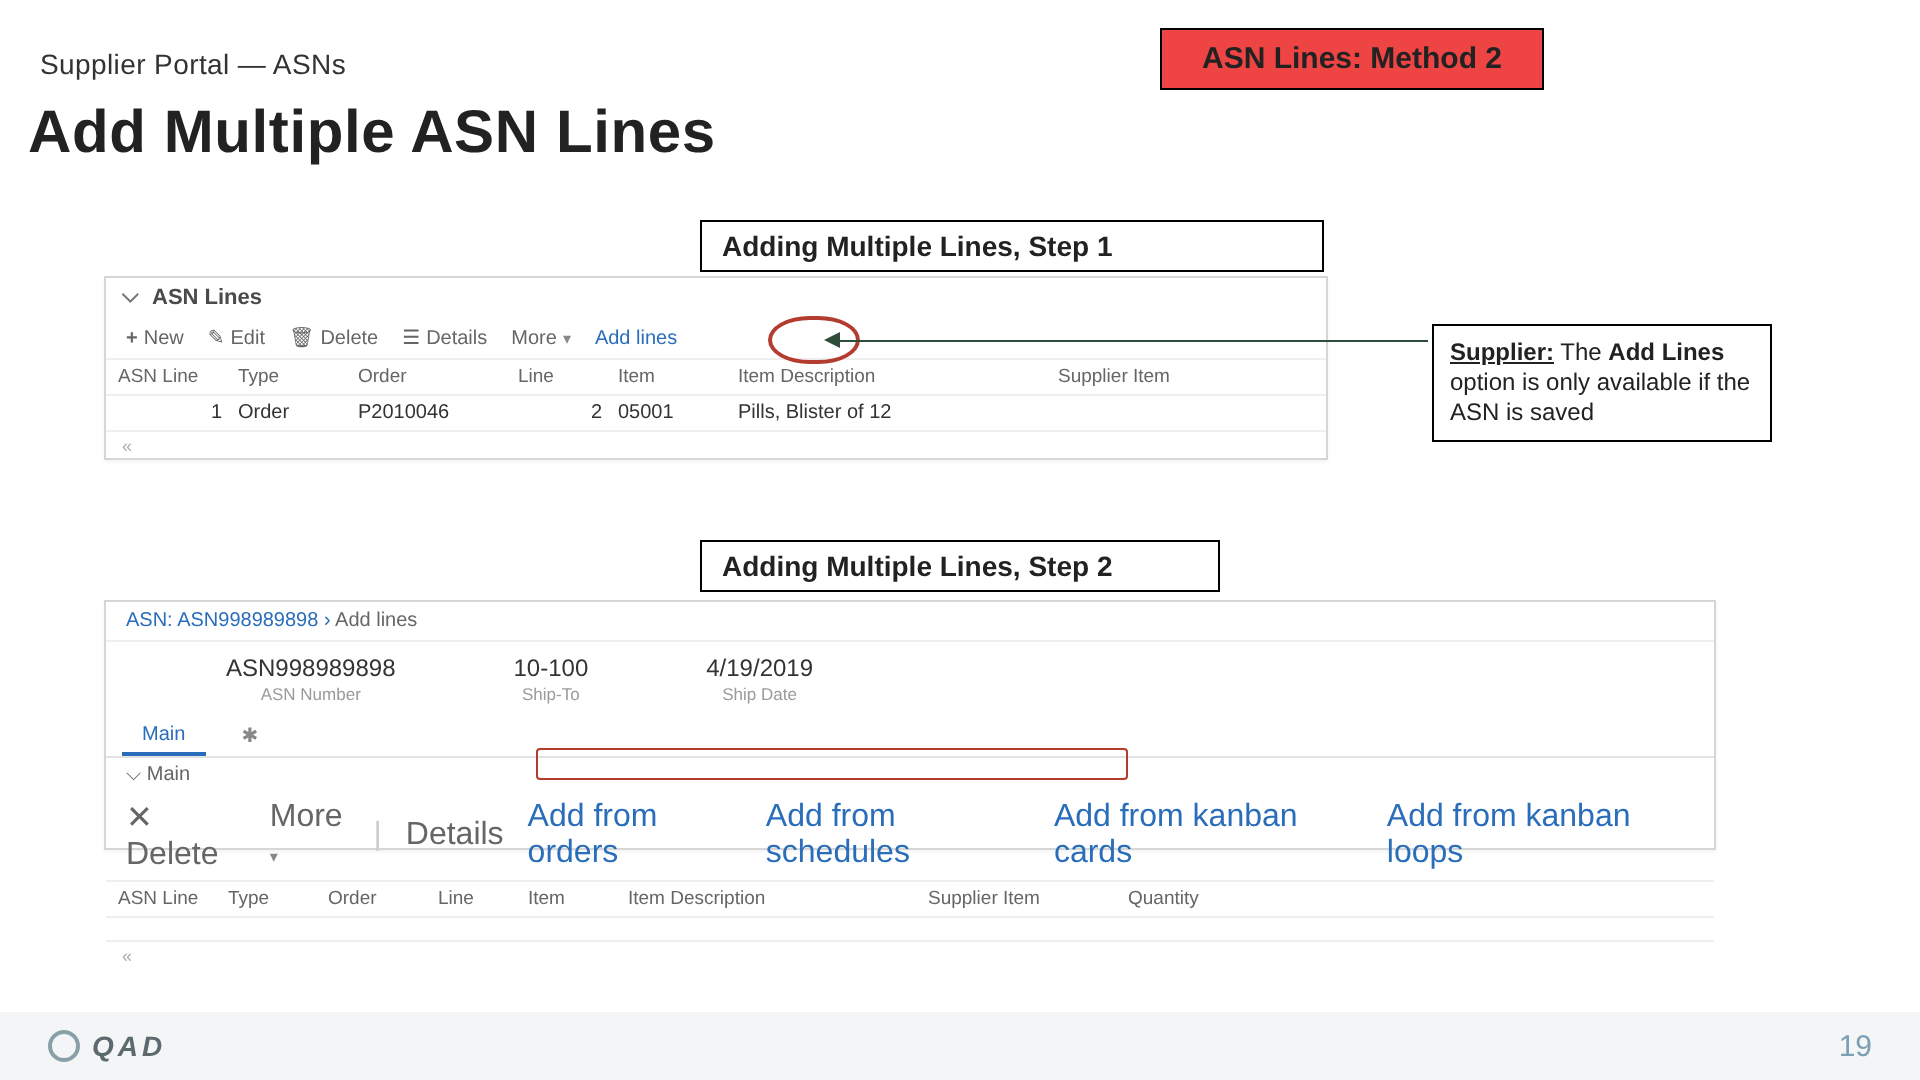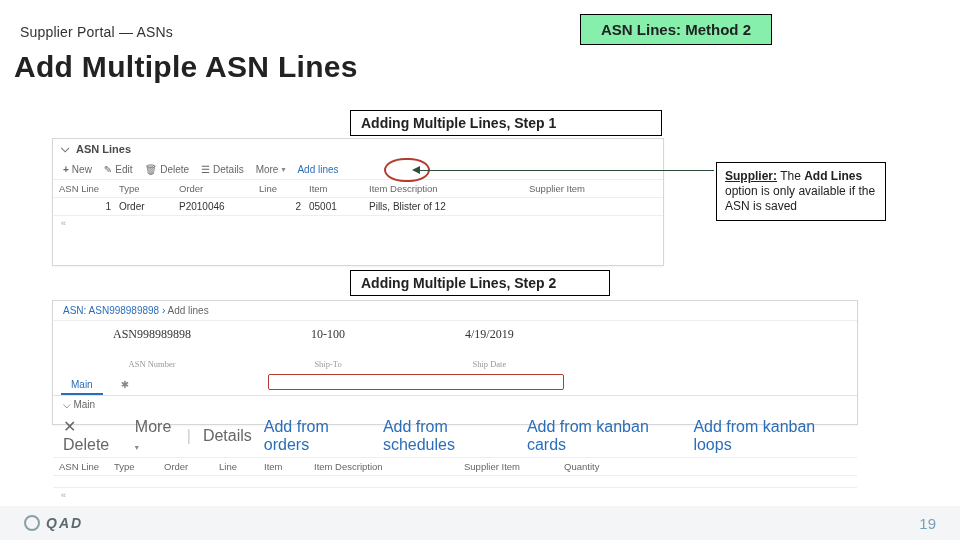--- a/index.html
+++ b/index.html
@@ -9,21 +9,21 @@
     font-family: "Segoe UI", Arial, sans-serif;
     background:#fff; position:relative; overflow:hidden;
     color:#222;
   }
   .breadcrumb { position:absolute; left:20px; top:24px; font-size:14px; font-family: "Century Gothic", "Segoe UI", sans-serif; letter-spacing:0.2px; color:#333; }
   .badge {
     position:absolute; left:580px; top:14px;
     border:1.5px solid #000; padding:6px 20px;
     font-size:15px; font-weight:600;
     font-family: "Century Gothic", "Segoe UI", sans-serif;
-    background:#86efac;
+    background:#ef4444;
   }
   .page-title {
     position:absolute; left:14px; top:50px;
     font-size:30px; font-weight:700; letter-spacing:0.3px;
     font-family: "Century Gothic", "Segoe UI", sans-serif;
   }
   .step-label {
     position:absolute; border:1.5px solid #000; background:#fff;
     padding:4px 10px; font-size:14px; font-weight:600;
     font-family: "Century Gothic", "Segoe UI", sans-serif;
@@ -31,21 +31,21 @@
   .step1 { left:350px; top:110px; width:312px; }
   .step2 { left:350px; top:270px; width:260px; }
 
   
   .shot {
     position:absolute; background:#fff; border:1px solid #d6d6d6;
     font-family: "Segoe UI", Arial, sans-serif;
     font-size:10px; color:#444;
     box-shadow: 0 1px 2px rgba(0,0,0,0.05);
   }
-  .shot1 { left:52px; top:138px; width:612px; height:128px; }
+  .shot1 { left:52px; top:138px; width:612px; height:92px; }
   .shot2 { left:52px; top:300px; width:806px; height:125px; }
 
   .panel-head { padding:4px 8px; font-size:11px; font-weight:600; color:#4a4a4a; }
   .panel-head .caret { display:inline-block; transform: translateY(-1px); margin-right:4px; color:#777; }
 
   .toolbar { display:flex; gap:12px; padding:4px 10px; align-items:center; color:#666; font-size:10px; }
   .toolbar .item { display:flex; align-items:center; gap:3px; }
   .toolbar .link { color:#2a6ebb; }
   .toolbar .plus { font-weight:700; }
   .toolbar .more::after{ content:" ▾"; font-size:8px; color:#888; }
@@ -78,24 +78,24 @@
     position:absolute; left:716px; top:162px; width:170px;
     border:1.5px solid #000; background:#fff; padding:6px 8px;
     font-size:12px; line-height:1.25;
     font-family: "Century Gothic", "Segoe UI", sans-serif;
   }
   .callout .imp { text-decoration: underline; font-weight:700; }
   .callout .boldphrase { font-weight:700; }
 
   
   .crumb2 { padding:4px 10px; color:#2a6ebb; font-size:10px; border-bottom:1px solid #eee;}
-  .info-row { display:flex; gap:120px; padding:6px 60px; align-items:flex-end;font-family:Liberation Serif, serif; }
+  .info-row { display:flex; gap:59px; padding:6px 60px; align-items:flex-end; }
   .info-col { text-align:center; }
   .info-val { font-size:12px; color:#333; }
-  .info-lab { font-size:8.5px; color:#9a9a9a; margin-top:17px; }
+  .info-lab { font-size:8.5px; color:#9a9a9a; margin-top:1px; }
   .tabbar { display:flex; padding:0 8px; border-bottom:1px solid #e2e2e2; gap:8px; margin-top:2px;}
   .tab { padding:2px 10px 3px; font-size:10px; color:#2a6ebb; border-bottom:2px solid #2a6ebb; }
   .tab.gear { border:none; color:#888; }
   .section-h { padding:3px 10px; font-size:10px; color:#666; }
   .toolbar2 { display:flex; gap:12px; padding:3px 10px; align-items:center; color:#666; font-size:16px;}
   .toolbar2 .link { color:#2a6ebb; }
   .toolbar2 .more::after{ content:" ▾"; font-size:8px; color:#888; }
   .rect-hl {
     position:absolute; border:1.5px solid #b33c2e; border-radius:2px;
     pointer-events:none;

